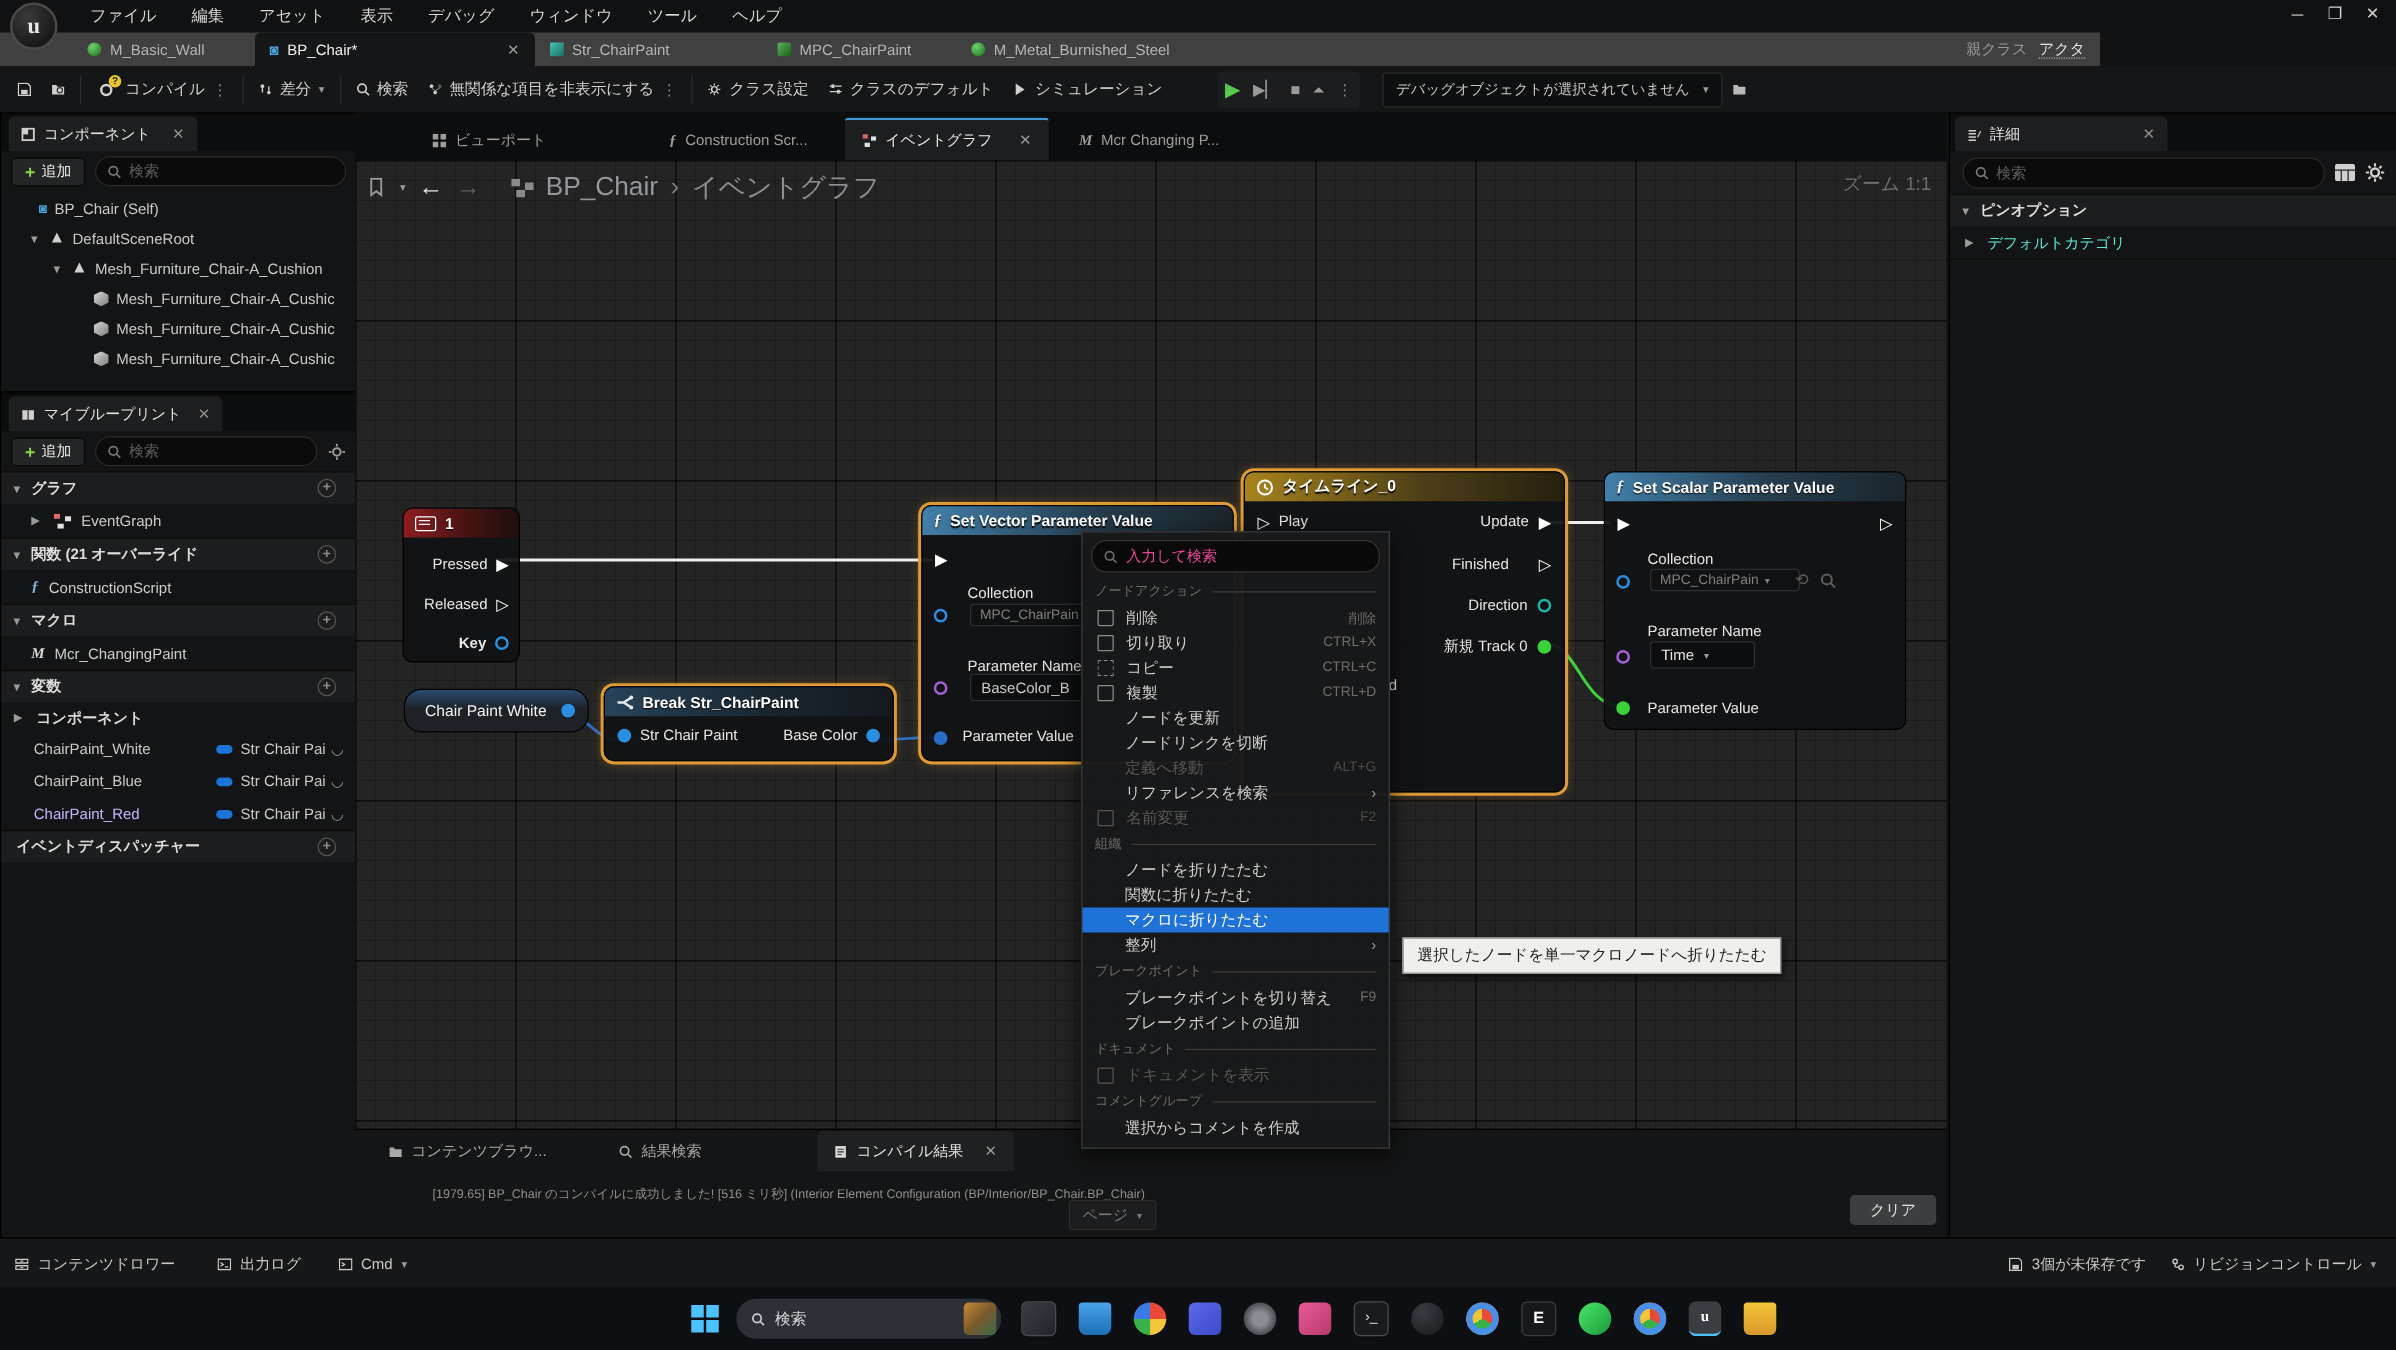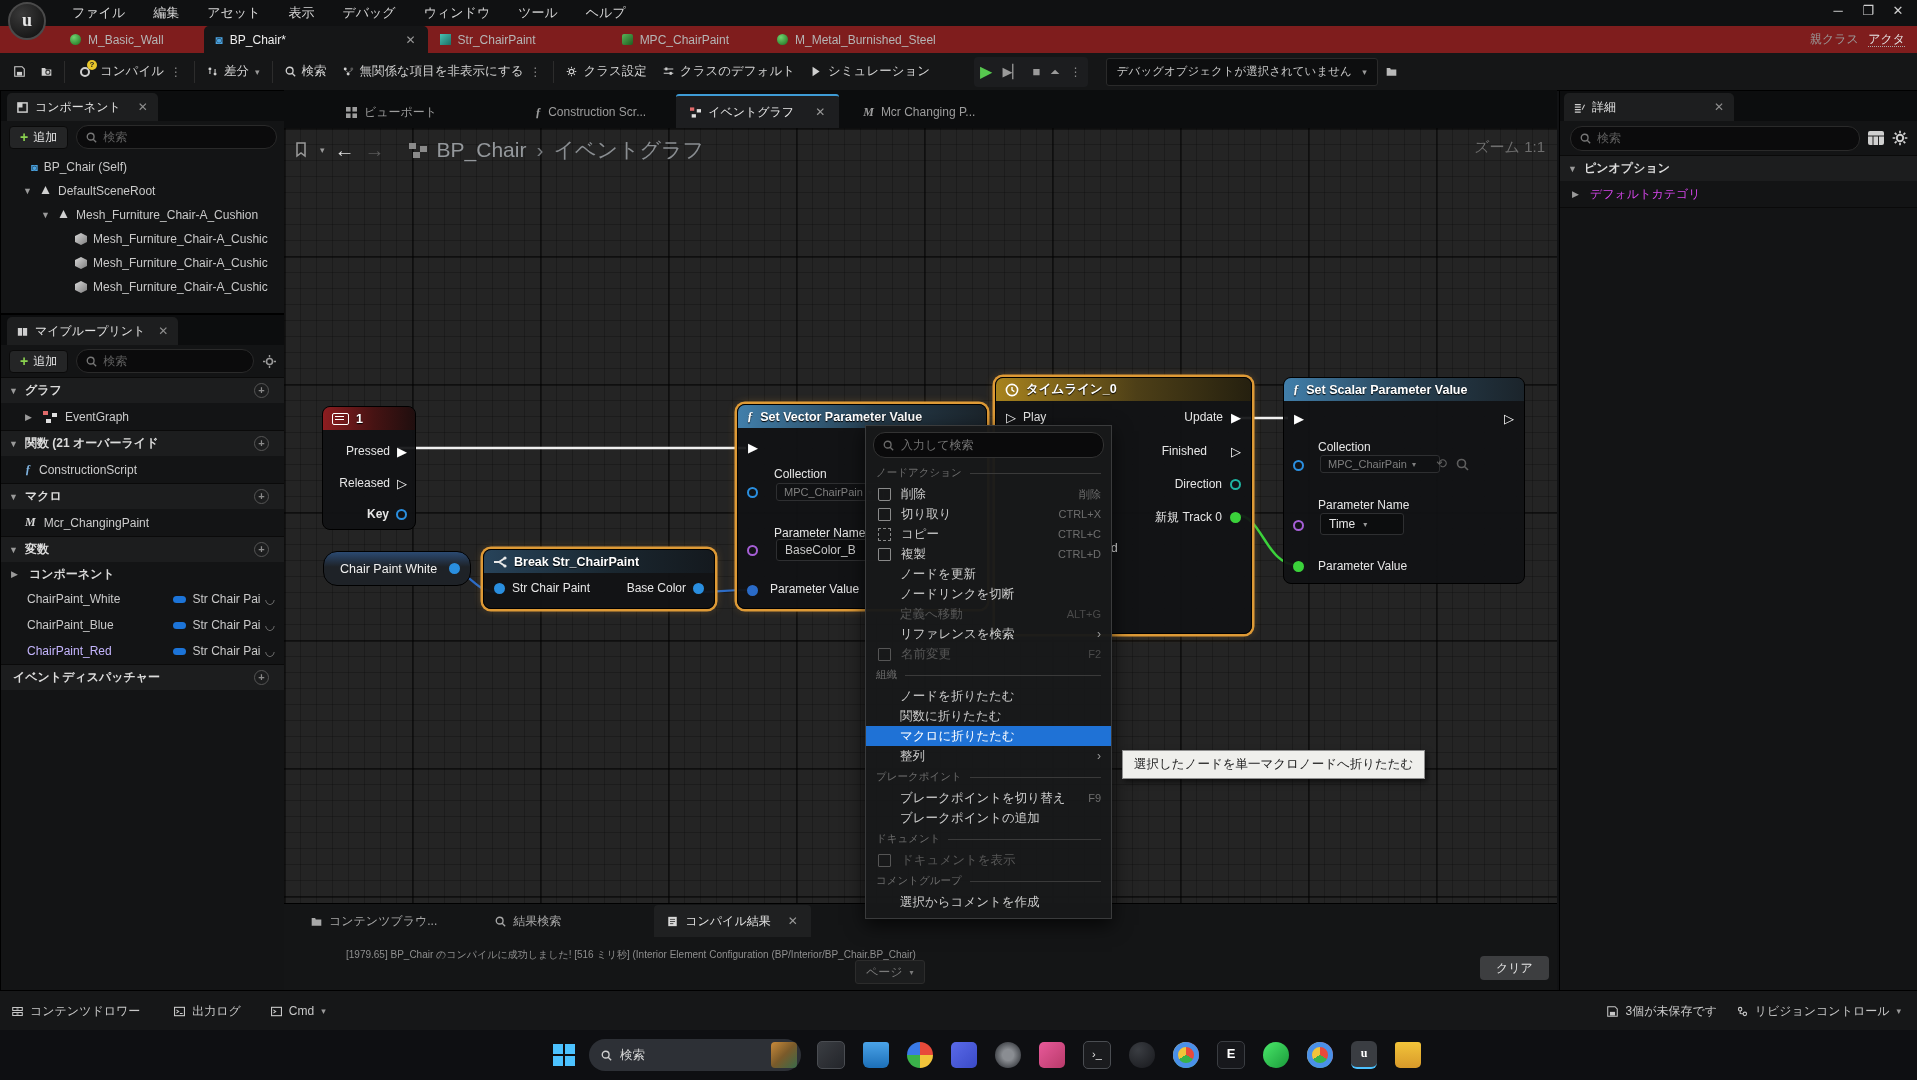--- a/index.html
+++ b/index.html
@@ -3,21 +3,21 @@
 <meta charset="utf-8">
 <style>
   html,body{margin:0;padding:0;background:#000;}
   #app{position:relative;width:1917px;height:1080px;background:#111214;overflow:hidden;
        font-family:"Liberation Sans","DejaVu Sans",sans-serif;color:#cfcfcf;font-size:12px;}
   .abs{position:absolute;}
   .row{display:flex;align-items:center;}
   
   #menubar{left:0;top:0;width:1917px;height:26px;background:#101112;}
   .mitem{padding:0 14px;height:26px;display:flex;align-items:center;color:#d6d6d6;font-size:13px;}
-  #assettabs{left:0;top:26px;width:1917px;height:27px;background:#7f1d1d;}
+  #assettabs{left:0;top:26px;width:1680px;height:27px;background:#404040;}
   .atab{height:27px;display:flex;align-items:center;gap:7px;padding:0 12px;color:#b5b5b5;font-size:12px;}
   .atab.active{background:#151617;color:#efefef;border-radius:5px 5px 0 0;}
   .dot{width:11px;height:11px;border-radius:50%;}
   #toolbar{left:0;top:53px;width:1917px;height:37px;background:#151617;border-bottom:1px solid #000;}
   .tbtn{display:flex;align-items:center;gap:6px;color:#d2d2d2;font-size:12.5px;padding:0 8px;height:37px;}
   .tsep{width:1px;height:22px;background:#2c2c2c;margin:0 4px;}
   .vdots{color:#8a8a8a;font-size:12px;letter-spacing:0;}
   .winctl{color:#cfcfcf;font-size:13px;width:30px;text-align:center;}
   
   .panel{background:#131415;border:1px solid #000;}
@@ -63,21 +63,21 @@
   .nlabel{color:#e6e6e6;font-size:12px;white-space:nowrap;}
   .ndrop{background:#101113;border:1px solid #2e2f31;border-radius:3px;color:#7f7f7f;font-size:11px;
          display:flex;align-items:center;gap:5px;padding:2px 7px;white-space:nowrap;}
   .nfield{background:#0c0d0e;border:1px solid #2e2f31;border-radius:3px;color:#c9c9c9;font-size:12px;
           padding:3px 8px;white-space:nowrap;overflow:hidden;}
   .fico{font-family:"Liberation Serif","DejaVu Serif",serif;font-style:italic;font-weight:bold;color:#fff;}
   
   #cmenu{left:865px;top:425px;width:245px;background:rgba(24,25,26,.97);border:1px solid #3a3b3c;
          box-shadow:0 6px 18px rgba(0,0,0,.7);padding:6px 0;z-index:30;}
   .cm-search{margin:0 7px 4px 7px;height:24px;border-radius:12px;background:#0a0a0b;border:1px solid #333;
-             display:flex;align-items:center;gap:7px;padding:0 9px;color:#737373;font-size:12px;}
+             display:flex;align-items:center;gap:7px;padding:0 9px;color:#ec4899;font-size:12px;}
   .cm-sec{height:22px;display:flex;align-items:center;gap:8px;padding:0 10px;color:#6d6d6d;font-size:10.5px;}
   .cm-sec .ln{flex:1;height:1px;background:#3a3a3a;}
   .cm-item{height:20px;display:flex;align-items:center;color:#cdcdcd;font-size:12.5px;padding:0 10px 0 12px;}
   .cm-item .noico{width:22px;flex:none;}
   .cm-ico{width:11px;height:11px;border:1px solid #8a8a8a;flex:none;margin-right:10px;border-radius:1px;}
   .cm-ico.dim{border-color:#555;}
   .cm-sc{margin-left:auto;color:#6e6e6e;font-size:11px;}
   .cm-item.dis{color:#575757;}
   .cm-item.dis .cm-sc{color:#4a4a4a;}
   .cm-item.hot{background:#1f72d6;color:#fff;}
@@ -755,21 +755,21 @@
           <circle cx="7.5" cy="7.5" r="3" fill="none" stroke="#cfcfcf" stroke-width="1.8"></circle>
           <path d="M7.5 0.6v2.4M7.5 12v2.4M0.6 7.5h2.4M12 7.5h2.4M2.6 2.6l1.7 1.7M10.7 10.7l1.7 1.7M12.4 2.6l-1.7 1.7M4.3 10.7l-1.7 1.7" stroke="#cfcfcf" stroke-width="1.6"></path>
         </svg>
     </div>
     <div class="bphead">
         <span class="caret">▼</span>
         <span>ピンオプション</span>
       </div>
     <div class="row" style="height:26px;padding-left:12px;gap:8px;border-bottom:1px solid #0a0a0a;">
       <span class="caret">▶</span>
-      <span style="color:#d946ef;font-family:Liberation Serif, serif;">デフォルトカテゴリ</span>
+      <span style="color:#5eead4;font-family:Liberation Serif, serif;">デフォルトカテゴリ</span>
 
     </div>
   </div>
 
   <div class="abs row" id="statusbar">
     <div class="sbitem" style="margin-left:12px;">
       <svg class="sico" width="15" height="13" viewBox="0 0 15 13">
           <path d="M1 1h13v4H1zM1 8h13v4H1z" fill="none" stroke="#c8c8c8" stroke-width="1.4"></path>
           <path d="M6 3h3M6 10h3" stroke="#c8c8c8" stroke-width="1.4"></path>
         </svg>

